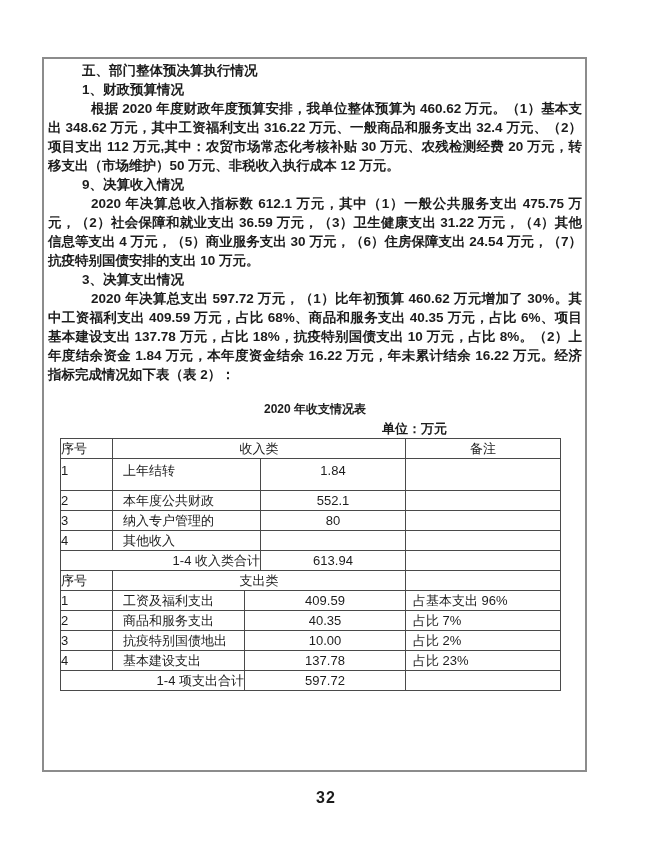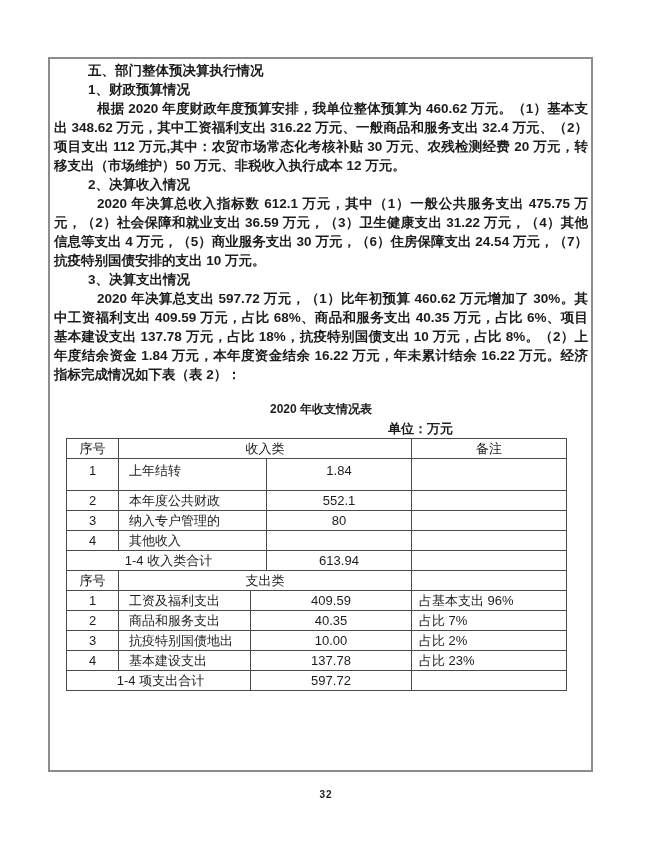--- a/index.html
+++ b/index.html
@@ -2,62 +2,62 @@
 <html><head>
 <meta charset="utf-8">
 <style>
   html,body{margin:0;padding:0;background:#ffffff;}
   body{
     width:652px;height:844px;overflow:hidden;position:relative;
     font-family:"Liberation Sans","DejaVu Sans",sans-serif;
     color:#1c1c1c;-webkit-font-smoothing:antialiased;
   }
   .sheet{
-    position:absolute;left:48px;top:57px;width:541px;height:711px;
+    position:absolute;left:42px;top:57px;width:541px;height:711px;
     border:2px solid #8c8c8c;background:#ffffff;
   }
   .content{padding:2px 3px 0 4px;font-size:13.5px;}
   
   .block-a{line-height:19px;}
   .block-b{line-height:21px;}
   .hd{font-weight:bold;padding-left:34px;margin:0;}
   .para{margin:0;text-indent:43px;text-align:justify;font-weight:bold;}
   .tbl-title{font-weight:bold;text-align:center;font-size:12px;margin-top:15px;line-height:20px;}
   .unit-line{padding-left:334px;line-height:18px;font-size:13px;margin-top:1px;font-weight:bold;}
   table{border-collapse:collapse;table-layout:fixed;width:500px;margin-left:12px;font-size:13px;}
   table.exp{margin-top:-1px;}
   td{border:1px solid #4a4a4a;padding:0;vertical-align:middle;overflow:hidden;white-space:nowrap;}
-  td.no{text-align:center;margin-top:24px;}
+  td.no{margin-top:24px;}
   td.item{text-align:left;padding-left:10px;}
   td.val{text-align:center;}
   td.rem{text-align:left;padding-left:7px;}
   td.center{text-align:center;}
-  td.total-label{text-align:center;padding-left:4px;}
+  td.total-label{text-align:right;padding-left:4px;}
   tr.h16 td{height:16px;}
   tr.h17 td{height:17px;}
   tr.h18 td{height:18px;}
   tr.h19 td{height:19px;}
   tr.tall td{height:29px;vertical-align:top;padding-top:2px;}
   .sec4{margin-top:24px;}
   .page-num{
     position:absolute;left:0;top:789px;width:100%;text-align:center;
-    font-size:10px;font-weight:bold;letter-spacing:1px;
+    font-size:16px;font-weight:bold;letter-spacing:1px;
   }
 </style>
 </head>
 <body>
 
 <div class="sheet">
   <div class="content">
 
     <div class="block-a">
       <p class="hd">五、部门整体预决算执行情况</p>
       <p class="hd">1、财政预算情况</p>
       <p class="para">根据 2020 年度财政年度预算安排，我单位整体预算为 460.62 万元。（1）基本支出 348.62 万元，其中工资福利支出 316.22 万元、一般商品和服务支出 32.4 万元、（2）项目支出 112 万元,其中：农贸市场常态化考核补贴 30 万元、农残检测经费 20 万元，转移支出（市场维护）50 万元、非税收入执行成本 12 万元。</p>
-      <p class="hd">2、决算收入情况</p>
+      <p class="hd">9、决算收入情况</p>
       <p class="para">2020 年决算总收入指标数 612.1 万元，其中（1）一般公共服务支出 475.75 万元，（2）社会保障和就业支出 36.59 万元，（3）卫生健康支出 31.22 万元，（4）其他信息等支出 4 万元，（5）商业服务支出 30 万元，（6）住房保障支出 24.54 万元，（7）抗疫特别国债安排的支出 10 万元。</p>
       <p class="hd">3、决算支出情况</p>
       <p class="para">2020 年决算总支出 597.72 万元，（1）比年初预算 460.62 万元增加了 30%。其中工资福利支出 409.59 万元，占比 68%、商品和服务支出 40.35 万元，占比 6%、项目基本建设支出 137.78 万元，占比 18%，抗疫特别国债支出 10 万元，占比 8%。（2）上年度结余资金 1.84 万元，本年度资金结余 16.22 万元，年未累计结余 16.22 万元。经济指标完成情况如下表（表 2）：</p>
 
       <div class="tbl-title">2020 年收支情况表</div>
       <div class="unit-line">单位：万元</div>
 
       <table class="inc">
         <colgroup>
             <col style="width:52px">

